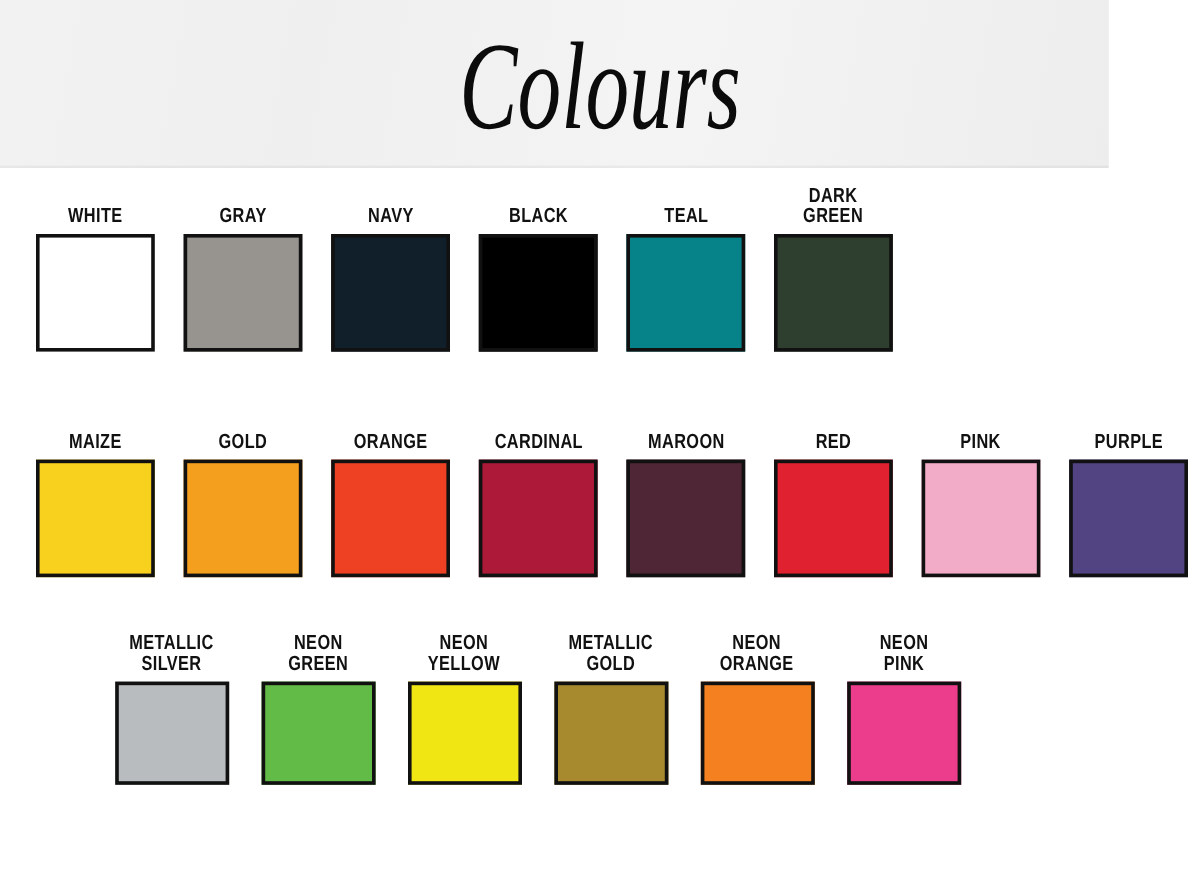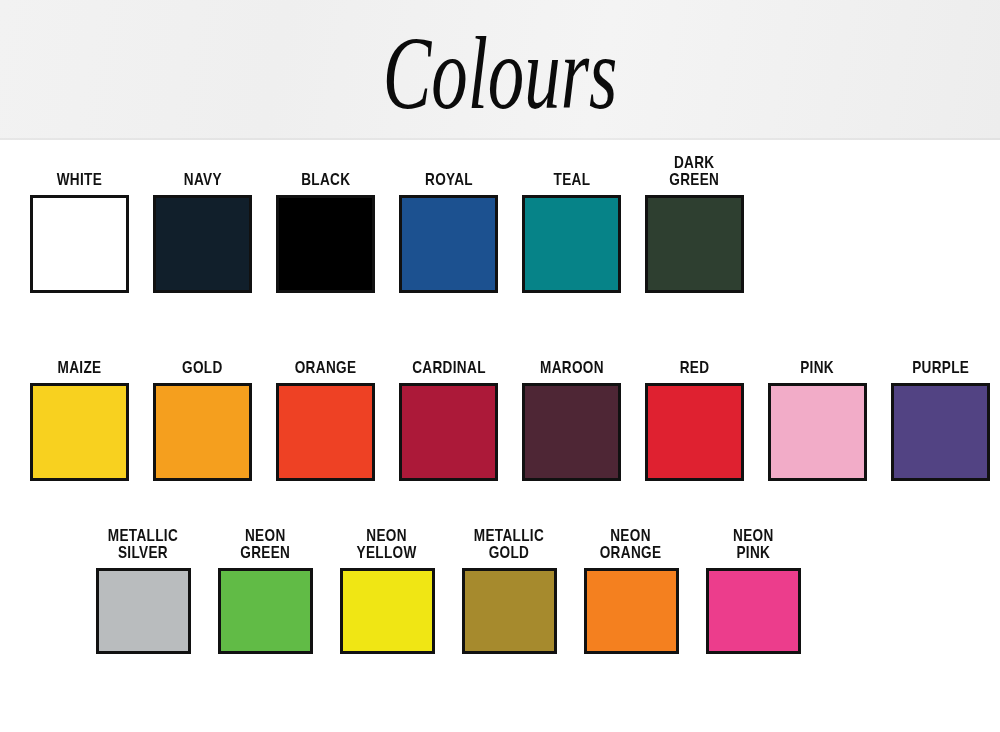--- a/index.html
+++ b/index.html
@@ -14,21 +14,21 @@
     background: #ffffff;
     font-family: "Liberation Sans", sans-serif;
     position: relative;
   }
 
   
   #header-band {
     position: absolute;
     left: 0;
     top: 0;
-    width: 1000px;
+    width: 924px;
     height: 140px;
     background: linear-gradient(100deg, #f2f2f2 0%, #efefef 28%, #f4f4f4 60%, #ededed 100%);
     overflow: hidden;
     text-decoration: underline;
   }
   #header-band::after {
     content: "";
     position: absolute;
     left: 0;
     bottom: 0;
@@ -143,30 +143,30 @@
 </div>
 
 <div id="swatch-sheet">
 
   <div class="swatch-row" id="swatch-row-1">
       <div class="swatch-cell">
         <div class="swatch-label">WHITE</div>
         <div class="swatch-chip" style="background: rgb(255, 255, 255); border-color: rgb(17, 17, 17);"></div>
       </div>
       <div class="swatch-cell">
+        <div class="swatch-label">GRAY</div>
+        <div class="swatch-chip" style="background: rgb(151, 148, 143); border-color: rgb(17, 17, 17);"></div>
+      </div>
+      <div class="swatch-cell">
         <div class="swatch-label">NAVY</div>
         <div class="swatch-chip" style="background: rgb(17, 31, 43); border-color: rgb(17, 17, 17);"></div>
       </div>
       <div class="swatch-cell">
         <div class="swatch-label">BLACK</div>
         <div class="swatch-chip" style="background: rgb(0, 0, 0); border-color: rgb(17, 17, 17);"></div>
-      </div>
-      <div class="swatch-cell">
-        <div class="swatch-label">ROYAL</div>
-        <div class="swatch-chip" style="background: rgb(28, 81, 144); border-color: rgb(17, 17, 17);"></div>
       </div>
       <div class="swatch-cell">
         <div class="swatch-label">TEAL</div>
         <div class="swatch-chip" style="background: rgb(6, 131, 136); border-color: rgb(17, 17, 17);"></div>
       </div>
       <div class="swatch-cell">
         <div class="swatch-label">DARK
 GREEN</div>
         <div class="swatch-chip" style="background: rgb(46, 63, 48); border-color: rgb(17, 17, 17);"></div>
       </div>

